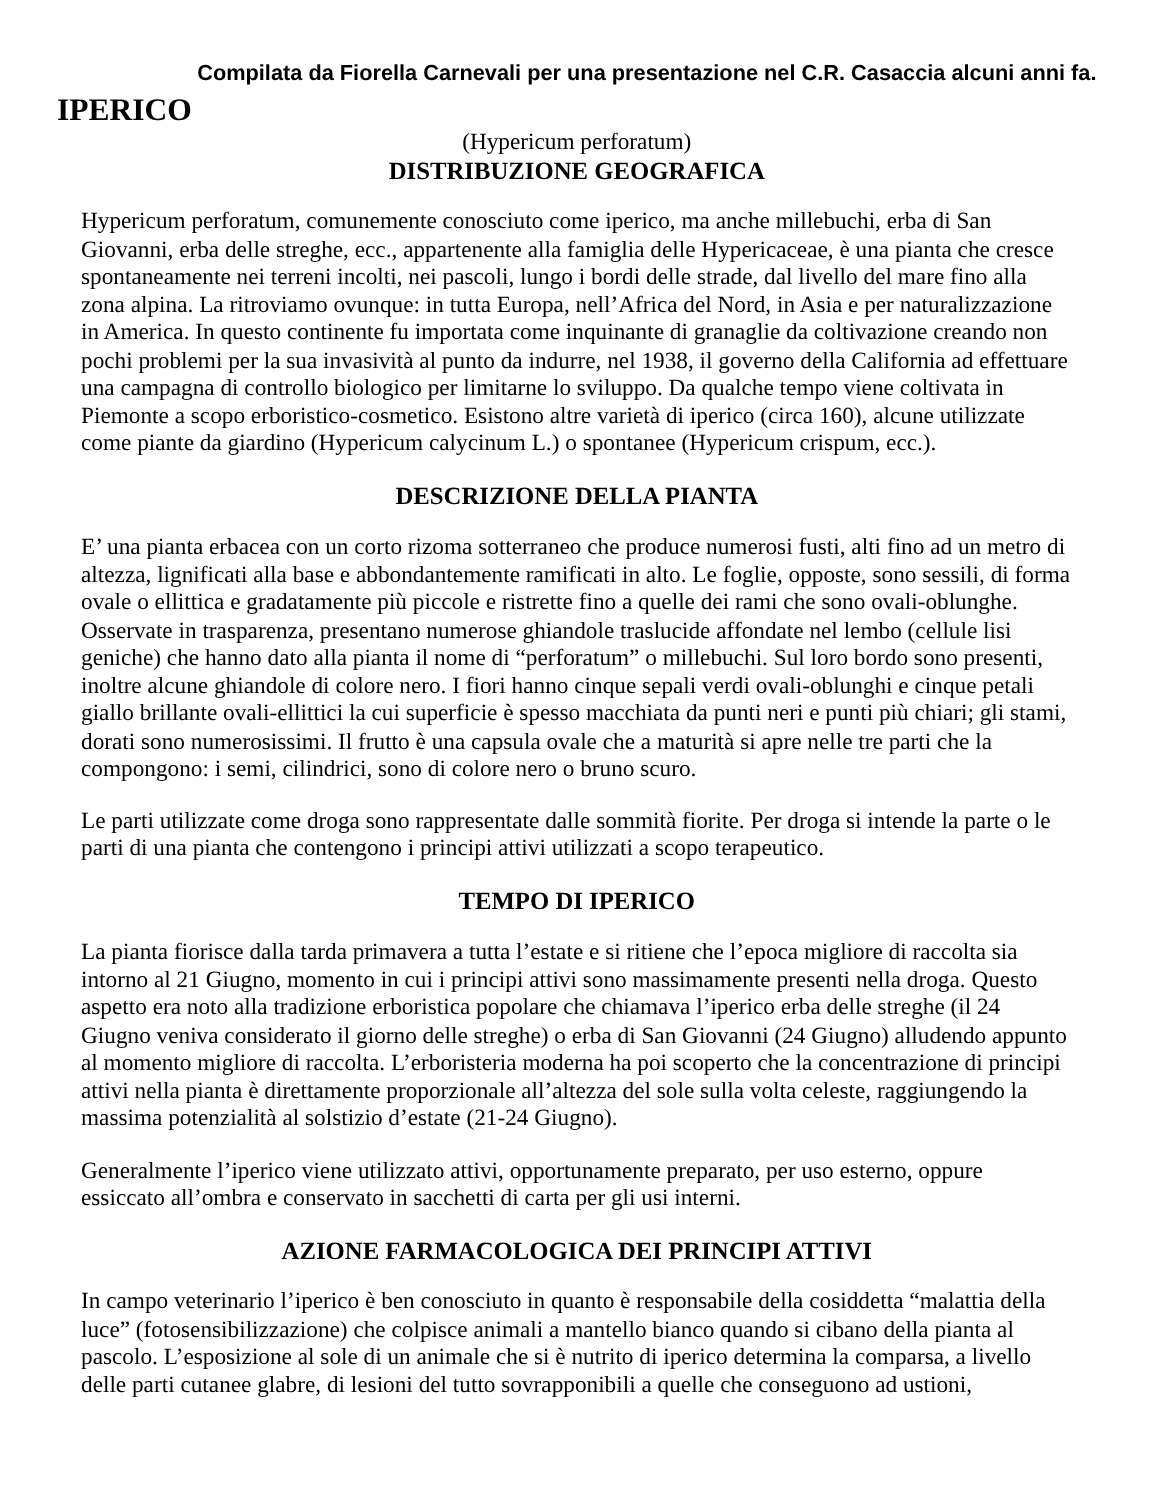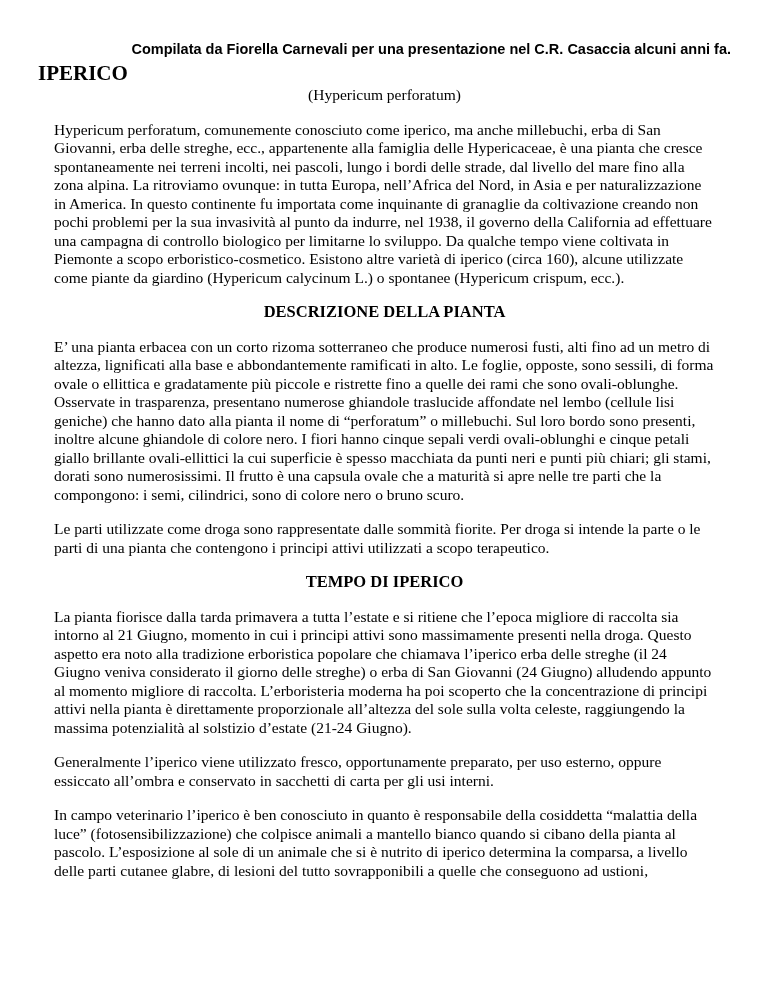--- a/index.html
+++ b/index.html
@@ -58,31 +58,33 @@
 <body>
 
 <div class="page">
 
   <p class="note">Compilata da Fiorella Carnevali per una presentazione nel C.R. Casaccia alcuni anni fa.</p>
 
   <h1 class="doc-title">IPERICO</h1>
 
   <p class="doc-subtitle">(Hypericum perforatum)</p>
 
+  <h2 class="section-heading">DISTRIBUZIONE GEOGRAFICA</h2>
 
   <p class="body-para">Hypericum perforatum, comunemente conosciuto come iperico, ma anche millebuchi, erba di San Giovanni, erba delle streghe, ecc., appartenente alla famiglia delle Hypericaceae, è una pianta che cresce spontaneamente nei terreni incolti, nei pascoli, lungo i bordi delle strade, dal livello del mare fino alla zona alpina. La ritroviamo ovunque: in tutta Europa, nell’Africa del Nord, in Asia e per naturalizzazione in America. In questo continente fu importata come inquinante di granaglie da coltivazione creando non pochi problemi per la sua invasività al punto da indurre, nel 1938, il governo della California ad effettuare una campagna di controllo biologico per limitarne lo sviluppo. Da qualche tempo viene coltivata in Piemonte a scopo erboristico-cosmetico. Esistono altre varietà di iperico (circa 160), alcune utilizzate come piante da giardino (Hypericum calycinum L.) o spontanee (Hypericum crispum, ecc.).</p>
 
   <h2 class="section-heading">DESCRIZIONE DELLA PIANTA</h2>
 
   <p class="body-para">E’ una pianta erbacea con un corto rizoma sotterraneo che produce numerosi fusti, alti fino ad un metro di altezza, lignificati alla base e abbondantemente ramificati in alto. Le foglie, opposte, sono sessili, di forma ovale o ellittica e gradatamente più piccole e ristrette fino a quelle dei rami che sono ovali-oblunghe. Osservate in trasparenza, presentano numerose ghiandole traslucide affondate nel lembo (cellule lisi geniche) che hanno dato alla pianta il nome di “perforatum” o millebuchi. Sul loro bordo sono presenti, inoltre alcune ghiandole di colore nero. I fiori hanno cinque sepali verdi ovali-oblunghi e cinque petali giallo brillante ovali-ellittici la cui superficie è spesso macchiata da punti neri e punti più chiari; gli stami, dorati sono numerosissimi. Il frutto è una capsula ovale che a maturità si apre nelle tre parti che la compongono: i semi, cilindrici, sono di colore nero o bruno scuro.</p>
 
   <p class="body-para">Le parti utilizzate come droga sono rappresentate dalle sommità fiorite. Per droga si intende la parte o le parti di una pianta che contengono i principi attivi utilizzati a scopo terapeutico.</p>
 
   <h2 class="section-heading">TEMPO DI IPERICO</h2>
 
   <p class="body-para">La pianta fiorisce dalla tarda primavera a tutta l’estate e si ritiene che l’epoca migliore di raccolta sia intorno al 21 Giugno, momento in cui i principi attivi sono massimamente presenti nella droga. Questo aspetto era noto alla tradizione erboristica popolare che chiamava l’iperico erba delle streghe (il 24 Giugno veniva considerato il giorno delle streghe) o erba di San Giovanni (24 Giugno) alludendo appunto al momento migliore di raccolta. L’erboristeria moderna ha poi scoperto che la concentrazione di principi attivi nella pianta è direttamente proporzionale all’altezza del sole sulla volta celeste, raggiungendo la massima potenzialità al solstizio d’estate (21-24 Giugno).</p>
 
-  <p class="body-para">Generalmente l’iperico viene utilizzato fresco, opportunamente preparato, per uso esterno, oppure essiccato all’ombra e conservato in sacchetti di carta per gli usi interni.</p>
+  <p class="body-para">Generalmente l’iperico viene utilizzato attivi, opportunamente preparato, per uso esterno, oppure essiccato all’ombra e conservato in sacchetti di carta per gli usi interni.</p>
 
+  <h2 class="section-heading">AZIONE FARMACOLOGICA DEI PRINCIPI ATTIVI</h2>
 
   <p class="body-para">In campo veterinario l’iperico è ben conosciuto in quanto è responsabile della cosiddetta “malattia della luce” (fotosensibilizzazione) che colpisce animali a mantello bianco quando si cibano della pianta al pascolo. L’esposizione al sole di un animale che si è nutrito di iperico determina la comparsa, a livello delle parti cutanee glabre, di lesioni del tutto sovrapponibili a quelle che conseguono ad ustioni,</p>
 
 </div>
 
 </body></html>

